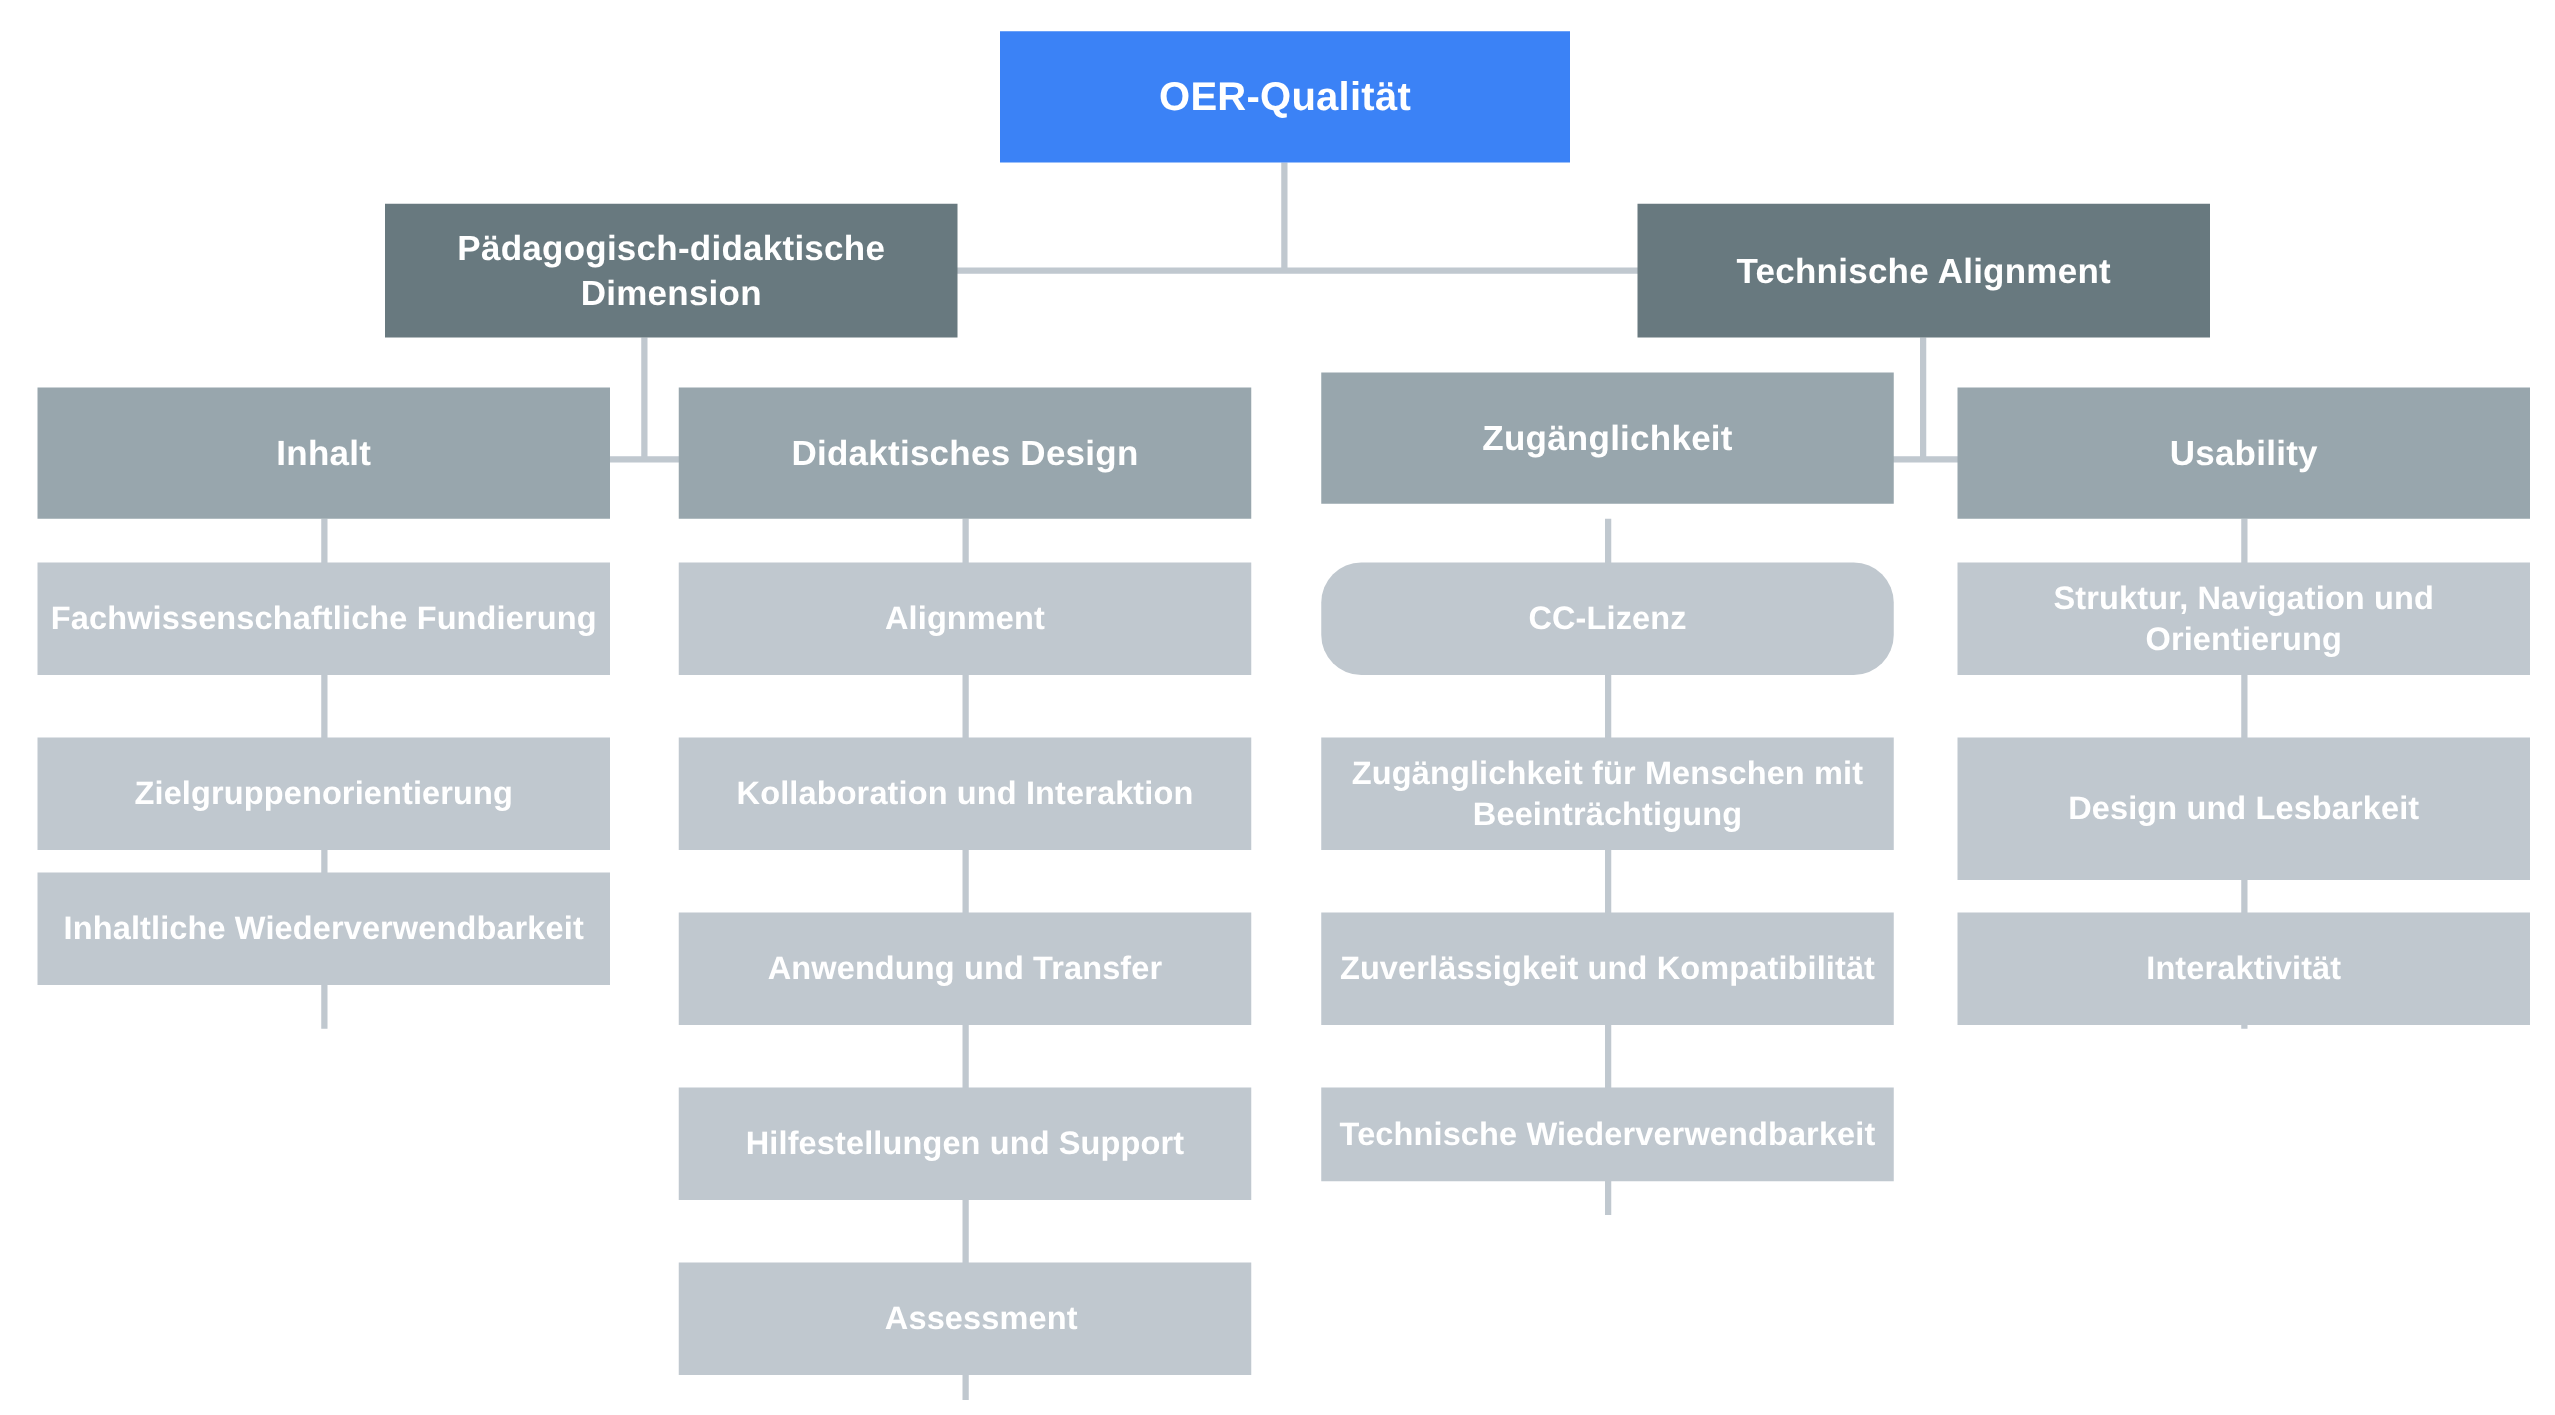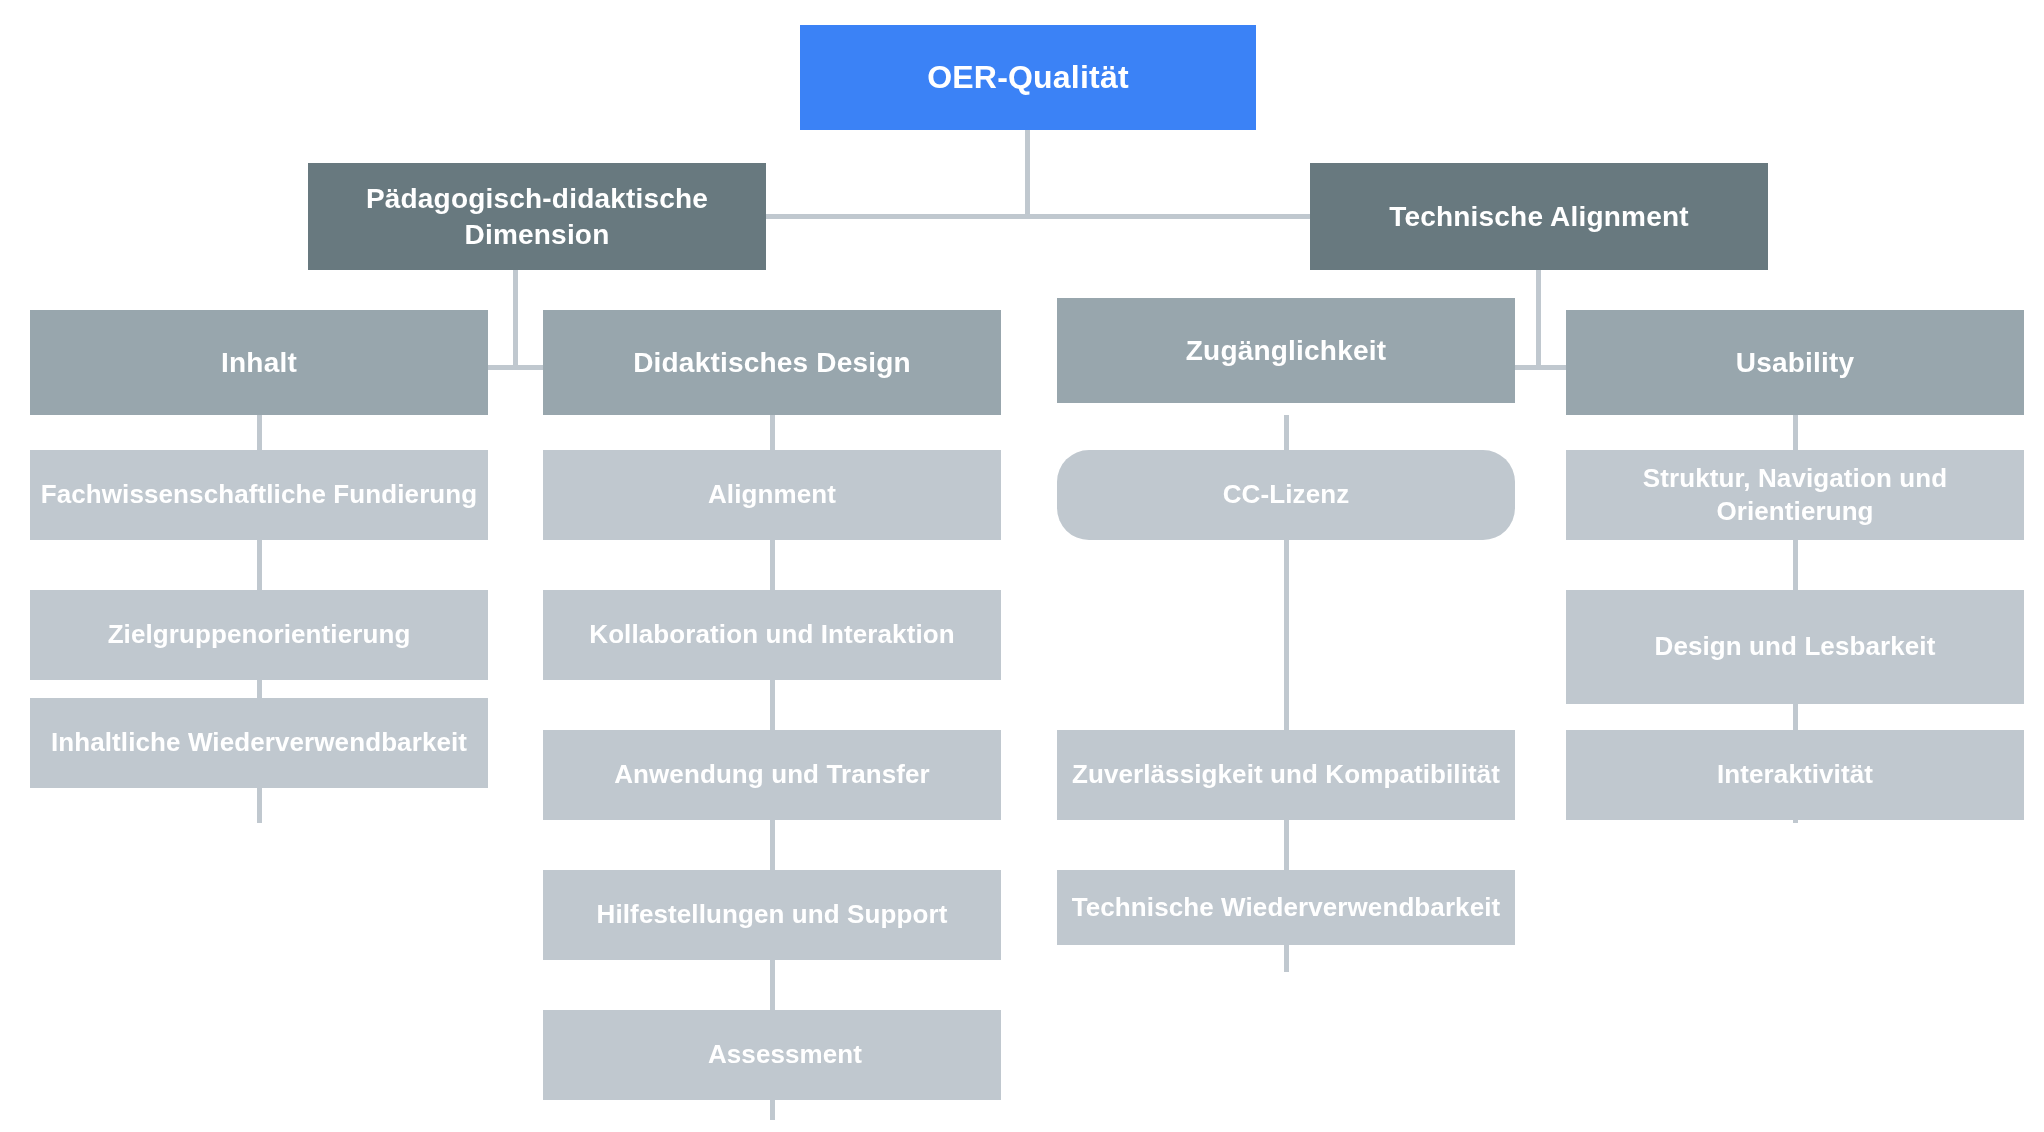--- a/index.html
+++ b/index.html
@@ -107,20 +107,21 @@
   <div class="node leaf" style="left:543px; top:590px; width:458px; height:90px;">Kollaboration und Interaktion</div>
 
   <div class="node leaf" style="left:543px; top:730px; width:458px; height:90px;">Anwendung und Transfer</div>
 
   <div class="node leaf" style="left:543px; top:870px; width:458px; height:90px;">Hilfestellungen und Support</div>
 
   <div class="node leaf" style="left:543px; top:1010px; width:458px; height:90px;padding-left:36px;">Assessment</div>
 
   <div class="node leaf" style="left:1057px; top:450px; width:458px; height:90px;border-radius:32px;">CC-Lizenz</div>
 
+  <div class="node leaf" style="left:1057px; top:590px; width:458px; height:90px;">Zugänglichkeit für Menschen mit Beeinträchtigung</div>
 
   <div class="node leaf" style="left:1057px; top:730px; width:458px; height:90px;">Zuverlässigkeit und Kompatibilität</div>
 
   <div class="node leaf" style="left:1057px; top:870px; width:458px; height:75px;">Technische Wiederverwendbarkeit</div>
 
   <div class="node leaf" style="left:1566px; top:450px; width:458px; height:90px;">Struktur, Navigation und Orientierung</div>
 
   <div class="node leaf" style="left:1566px; top:590px; width:458px; height:114px;">Design und Lesbarkeit</div>
 
   <div class="node leaf" style="left:1566px; top:730px; width:458px; height:90px;">Interaktivität</div>

